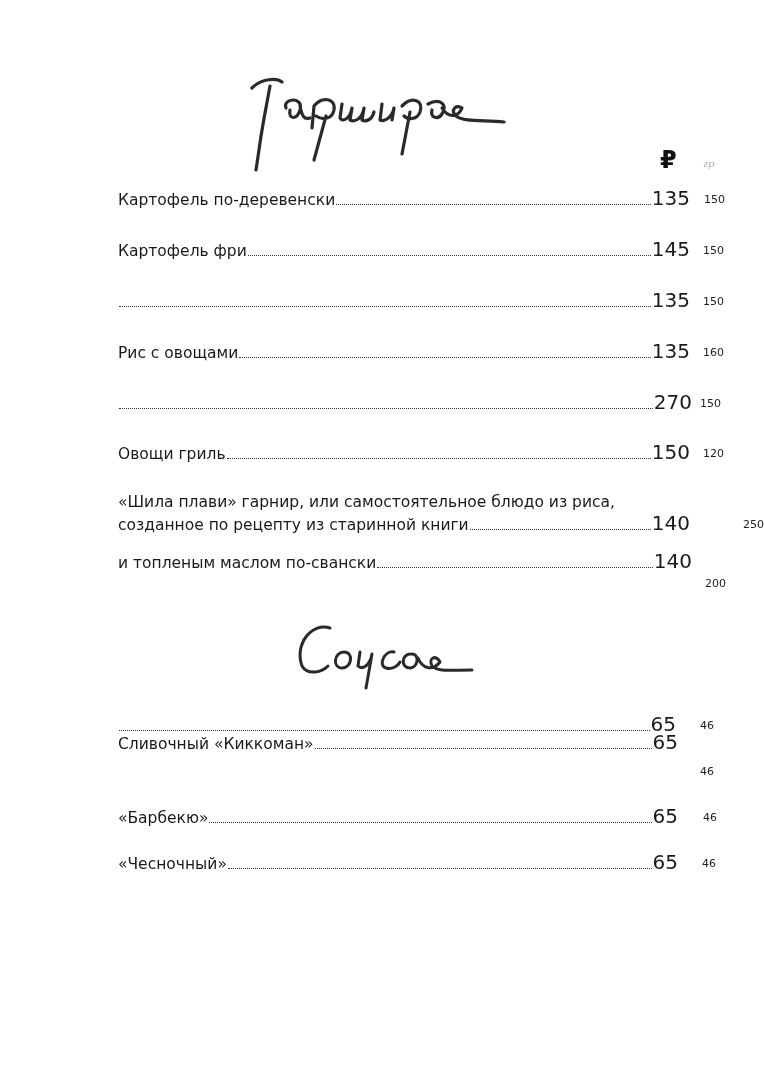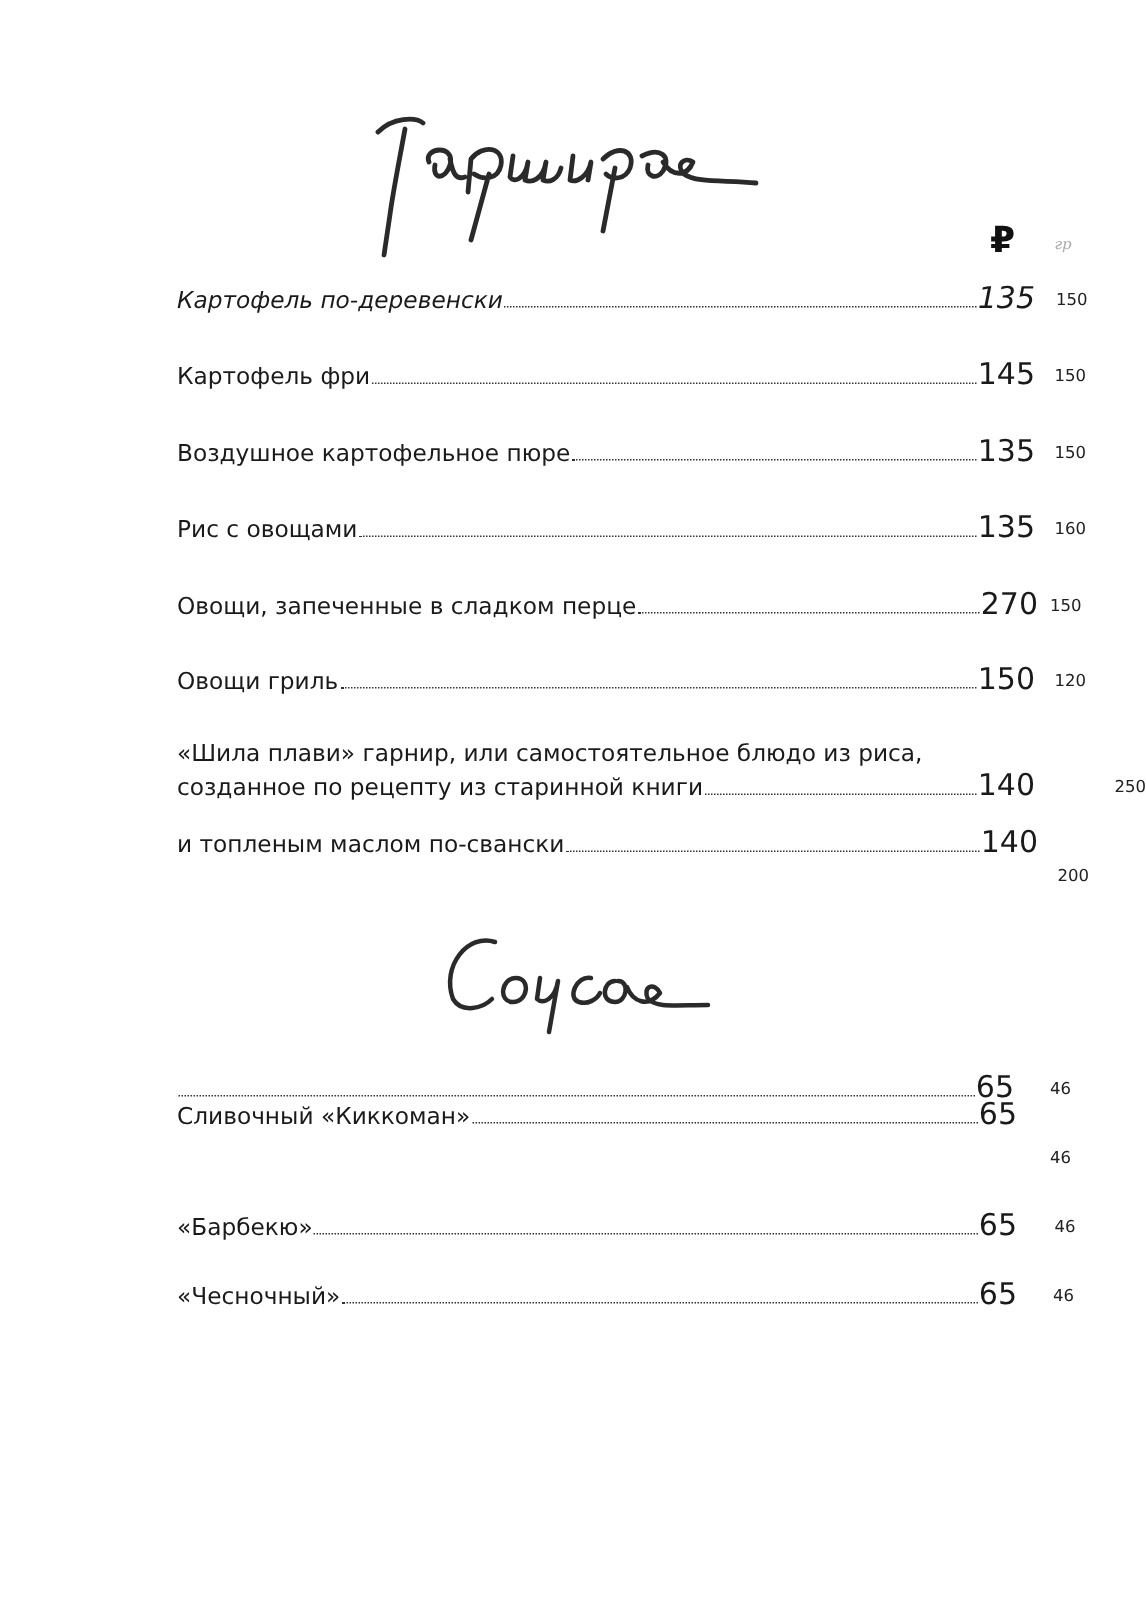--- a/index.html
+++ b/index.html
@@ -29,59 +29,57 @@
       <path d="M140 36 L138 52 C142 54, 150 50, 152 40 L150 52"></path>
       <path d="M160 38 C170 28, 182 32, 178 44 C175 52, 166 52, 162 48 M168 44 L160 86"></path>
       <path d="M186 36 C198 30, 206 36, 200 46 C196 52, 188 50, 190 42 M200 40 C206 50, 216 50, 220 40 C214 36, 208 42, 214 48 C222 54, 240 52, 262 54"></path>
     </g>
   </svg>
 </div>
 
 <div class="hdr hdr-rub">₽</div>
 <div class="hdr hdr-gr">гр</div>
 
-<div class="row" style="top:188px;font-style:italic;">
+<div class="row" style="top:188px;">
   <div class="name-line">
       <span>Картофель по-деревенски</span>
       <span class="dots"></span>
       <span class="price">135</span>
     </div>
 </div>
 <div class="weight" style="top:193px;left:704px;">150</div>
 
 <div class="row" style="top:239px;">
   <div class="name-line">
       <span>Картофель фри</span>
       <span class="dots"></span>
       <span class="price">145</span>
     </div>
 </div>
 <div class="weight" style="top:244px;left:703px;">150</div>
 
 <div class="row" style="top:290px;">
   <div class="name-line">
-      <span>Воздушное картофельное пюре</span>
       <span class="dots"></span>
       <span class="price">135</span>
     </div>
 </div>
 <div class="weight" style="top:295px;left:703px;">150</div>
 
 <div class="row" style="top:341px;">
   <div class="name-line">
       <span>Рис с овощами</span>
       <span class="dots"></span>
       <span class="price">135</span>
     </div>
 </div>
 <div class="weight" style="top:346px;left:703px;">160</div>
 
 <div class="row" style="top:392px;width:574px;">
   <div class="name-line">
-      <span>Овощи, запеченные в сладком перце</span>
       <span class="dots"></span>
       <span class="price">270</span>
     </div>
 </div>
 <div class="weight" style="top:397px;left:700px;">150</div>
 
 <div class="row" style="top:442px;">
   <div class="name-line">
       <span>Овощи гриль</span>
       <span class="dots"></span>

